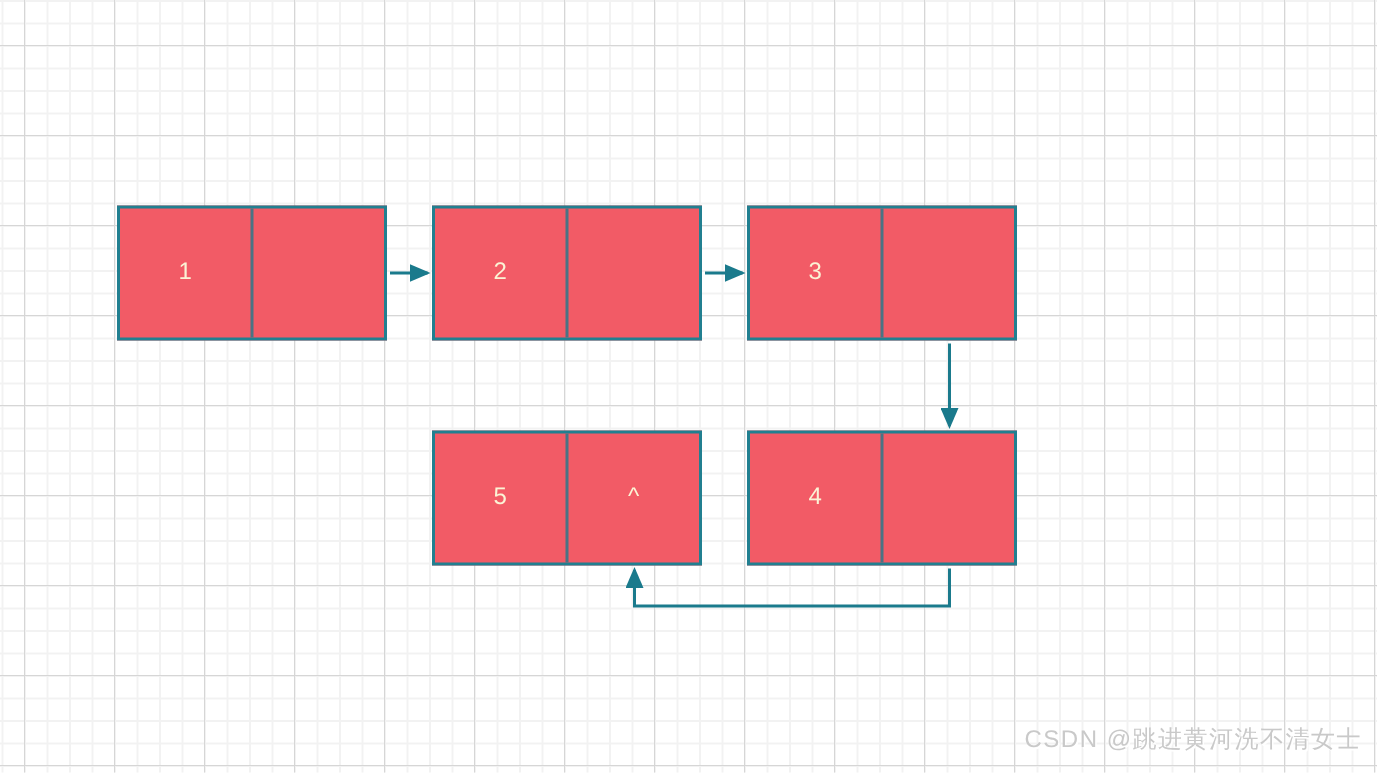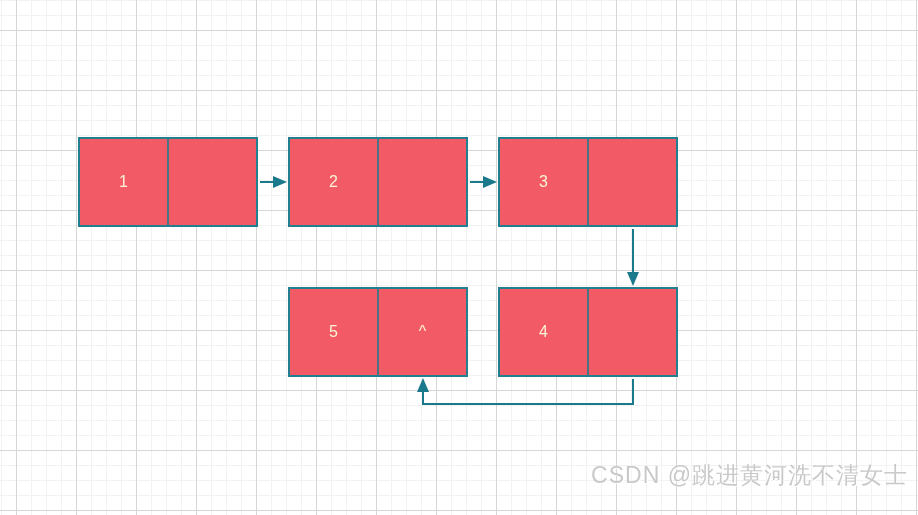--- a/index.html
+++ b/index.html
@@ -51,22 +51,22 @@
     position: absolute;
     left: 0;
     top: 0;
     width: 918px;
     height: 515px;
     pointer-events: none;
   }
   .watermark {
     position: absolute;
     right: 10px;
-    bottom: 24px;
-    font-size: 23px;
+    bottom: 11px;
+    font-size: 16px;
     color: #c9c9c9;
     text-shadow: 1px 1px 0 #ffffff;
     white-space: nowrap;
     letter-spacing: 1px;
   }
 </style>
 </head>
 <body>
 
 <div class="canvas">

